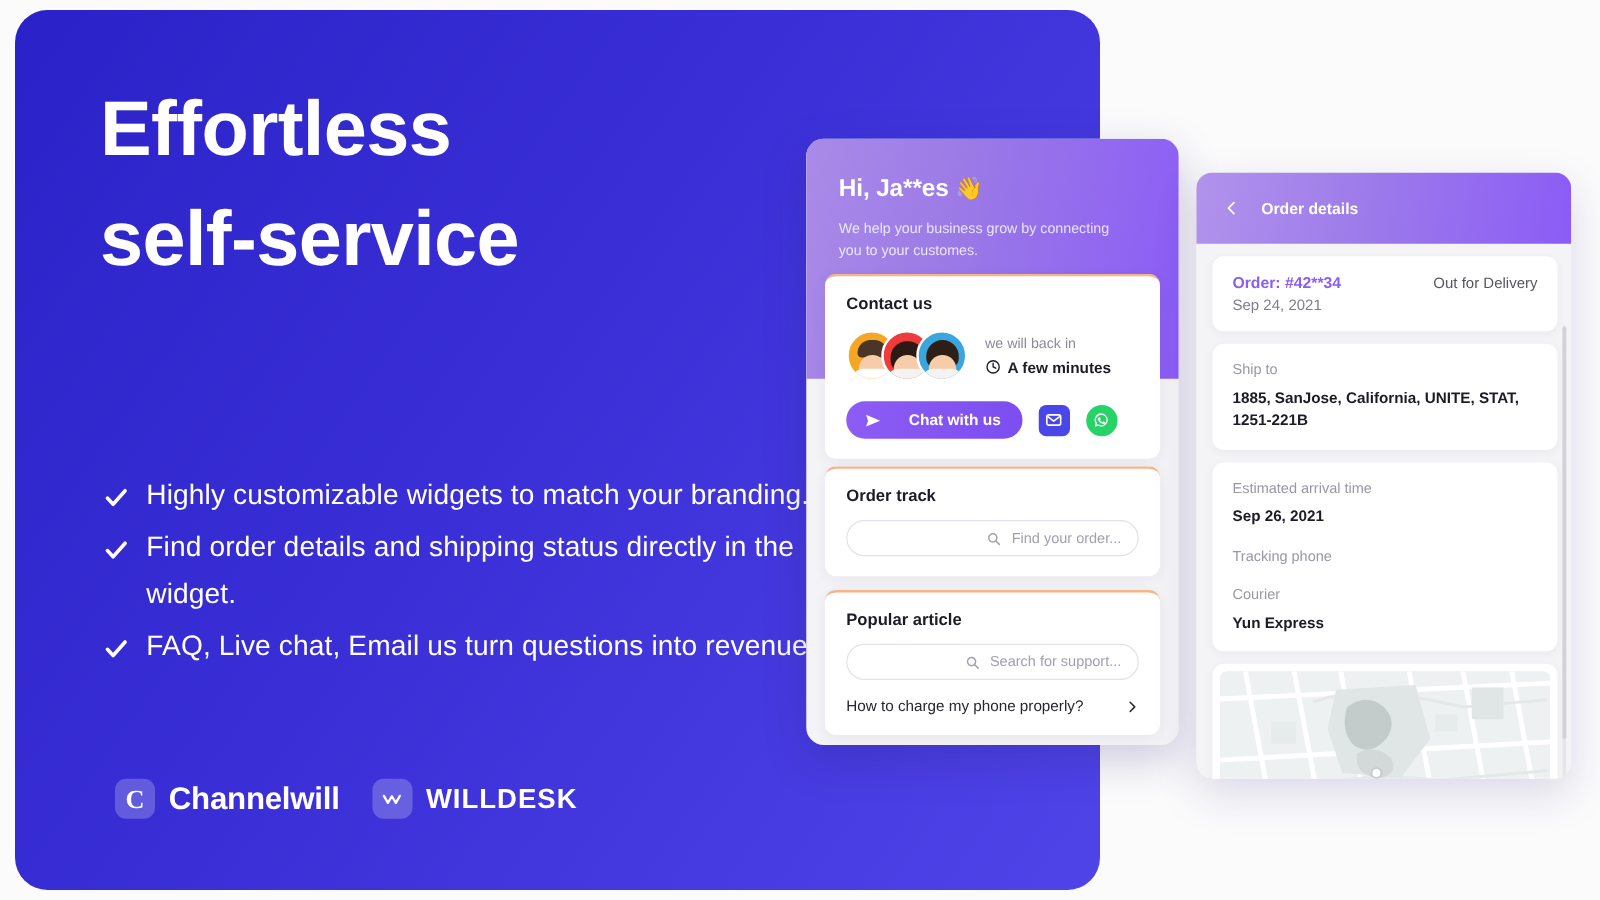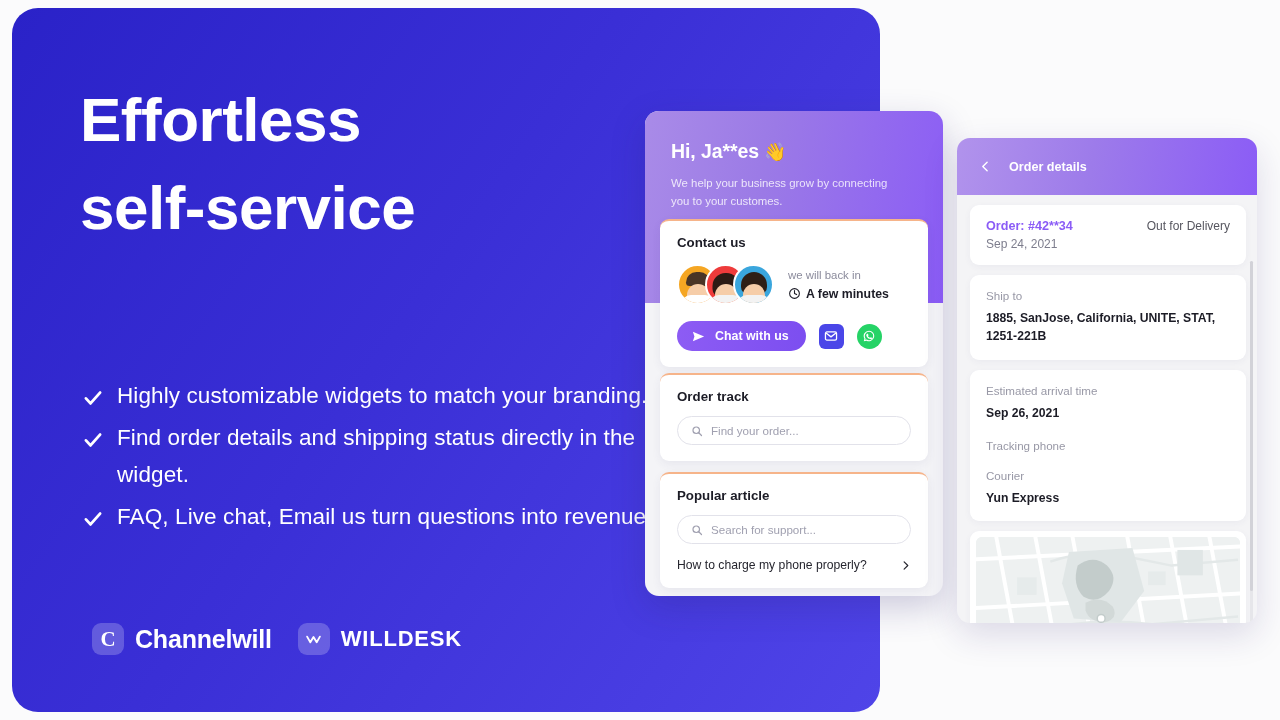--- a/index.html
+++ b/index.html
@@ -13,21 +13,21 @@
 
   
   .hero {
     position: absolute; left: 12px; top: 8px;
     width: 868px; height: 704px;
     border-radius: 26px;
     background: linear-gradient(125deg, #2a22c8 0%, #3a2fd6 45%, #4f44e8 100%);
     overflow: hidden;
   }
   .hero-title {
-    position: absolute; left: 68px; top: 68px;
+    position: absolute; left: 68px; top: 52px;
     width: 600px;
     font-size: 62px; font-weight: 700; color: #ffffff;
     line-height: 1.42; letter-spacing: -0.5px;
   }
   .hero-title span { display: block; }
 
   .bullets { position: absolute; left: 70px; top: 370px; width: 620px; }
   .bullet {
     display: flex; align-items: flex-start; gap: 13px;
     margin-bottom: 6px;
@@ -119,21 +119,21 @@
   .av2 .body, .av3 .body { background: #f3f3f3; }
 
   .contact-right { margin-left: 14px; }
   .cr-top { font-size: 11.4px; color: #8b8b9c; }
   .cr-bot { display: flex; align-items: center; gap: 5px; margin-top: 6px; }
   .cr-bot svg { width: 13px; height: 13px; display:block; }
   .cr-bot .t { font-size: 12.3px; font-weight: 700; color: #1c1c26; }
 
   .contact-actions { display: flex; align-items: center; gap: 13px; margin-top: 16px; }
   .chat-btn {
-    display: flex; align-items: center; gap: 9px;
+    display: flex; align-items: center; gap: 21px;
     height: 30px; padding: 0 17px 0 14px;
     border-radius: 16px; border: none; cursor: pointer;
     background: linear-gradient(95deg, #8d5cf4 0%, #7c4ef0 100%);
     color: #ffffff; font-size: 12.4px; font-weight: 600;
     font-family: "Liberation Sans", sans-serif;
   }
   .chat-btn svg { width: 15px; height: 15px; display:block; }
   .icon-btn {
     width: 25px; height: 25px; border-radius: 6px;
     display: flex; align-items: center; justify-content: center;
@@ -142,21 +142,21 @@
   .icon-btn.mail { background: #4a46e8; border-radius: 6px; }
   .icon-btn.wa { background: #25d366; border-radius: 50%; }
   .icon-btn svg { width: 14px; height: 14px; display: block; }
 
   .card-order { top: 262px; }
   .card-article { top: 361px; }
   .wsearch {
     display: flex; align-items: center; gap: 8px;
     margin-top: 12px; height: 29px;
     border: 1px solid #e2e2ea; border-radius: 15px;
-    padding: 0 13px; background: #fff;
+    padding: 0 13px; background: #fff; justify-content: flex-end;
   }
   .wsearch svg { width: 12px; height: 12px; flex: 0 0 auto; display:block; }
   .wsearch .ph { font-size: 11.6px; color: #a0a0b0; }
   .article-row {
     display: flex; align-items: center; justify-content: space-between;
     margin-top: 14px; cursor: pointer;
   }
   .article-row .atext { font-size: 12.2px; color: #26262f; }
   .article-row svg { width: 11px; height: 11px; display:block; }
 

